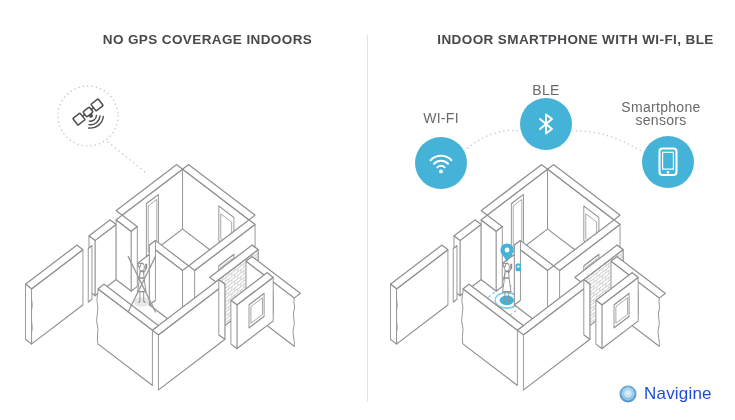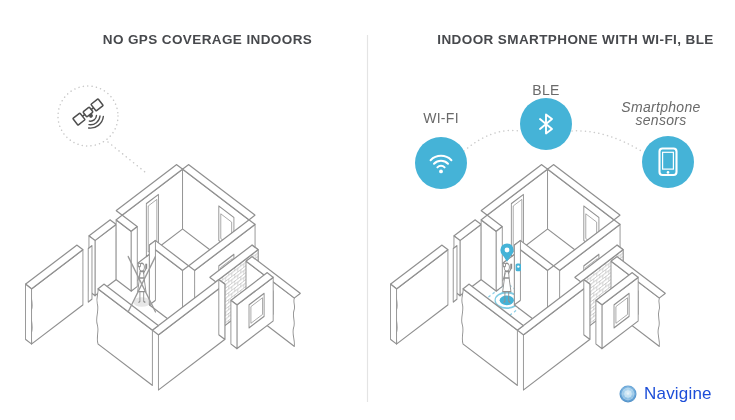--- a/index.html
+++ b/index.html
@@ -6,21 +6,21 @@
   .stage{position:relative;width:735px;height:420px;background:#ffffff;overflow:hidden;
          font-family:"Liberation Sans",sans-serif;}
   .panel-title{position:absolute;top:31px;text-align:center;font-size:13.5px;font-weight:700;
                letter-spacing:.4px;color:#47494d;line-height:17.5px;margin-left:24px;}
   .panel-title.left{left:0;width:367px;}
   .panel-title.right{left:368px;width:367px;}
   .beacon-label{position:absolute;text-align:center;font-size:14px;color:#6a6a6a;
                 letter-spacing:.3px;line-height:12.5px;}
   .label-wifi{left:401px;top:112px;width:80px;}
   .label-ble{left:516px;top:84px;width:60px;}
-  .label-smartphone{left:616px;top:101px;width:90px;font-style:italic;}
+  .label-smartphone{left:616px;top:101px;width:90px;}
   .brand{position:absolute;left:644px;top:384px;font-size:17px;color:#1d4ed8;font-weight:500;
          letter-spacing:.2px;}
   svg{position:absolute;left:0;top:0;}
 </style>
 </head>
 <body>
 
 <div class="stage">
 
 <svg width="735" height="420" viewBox="0 0 735 420">

